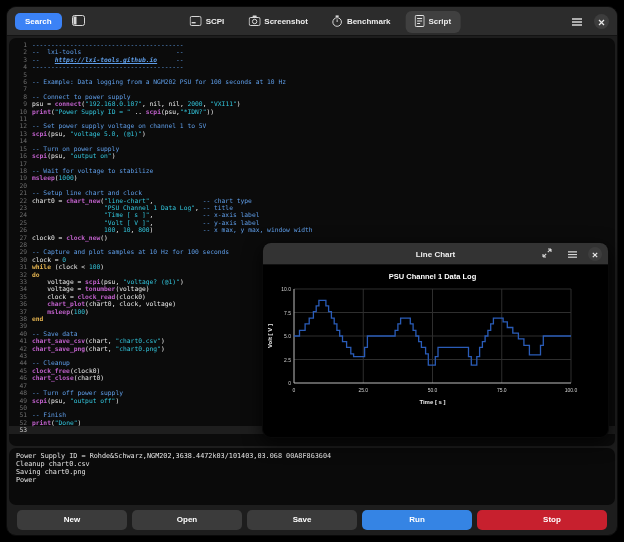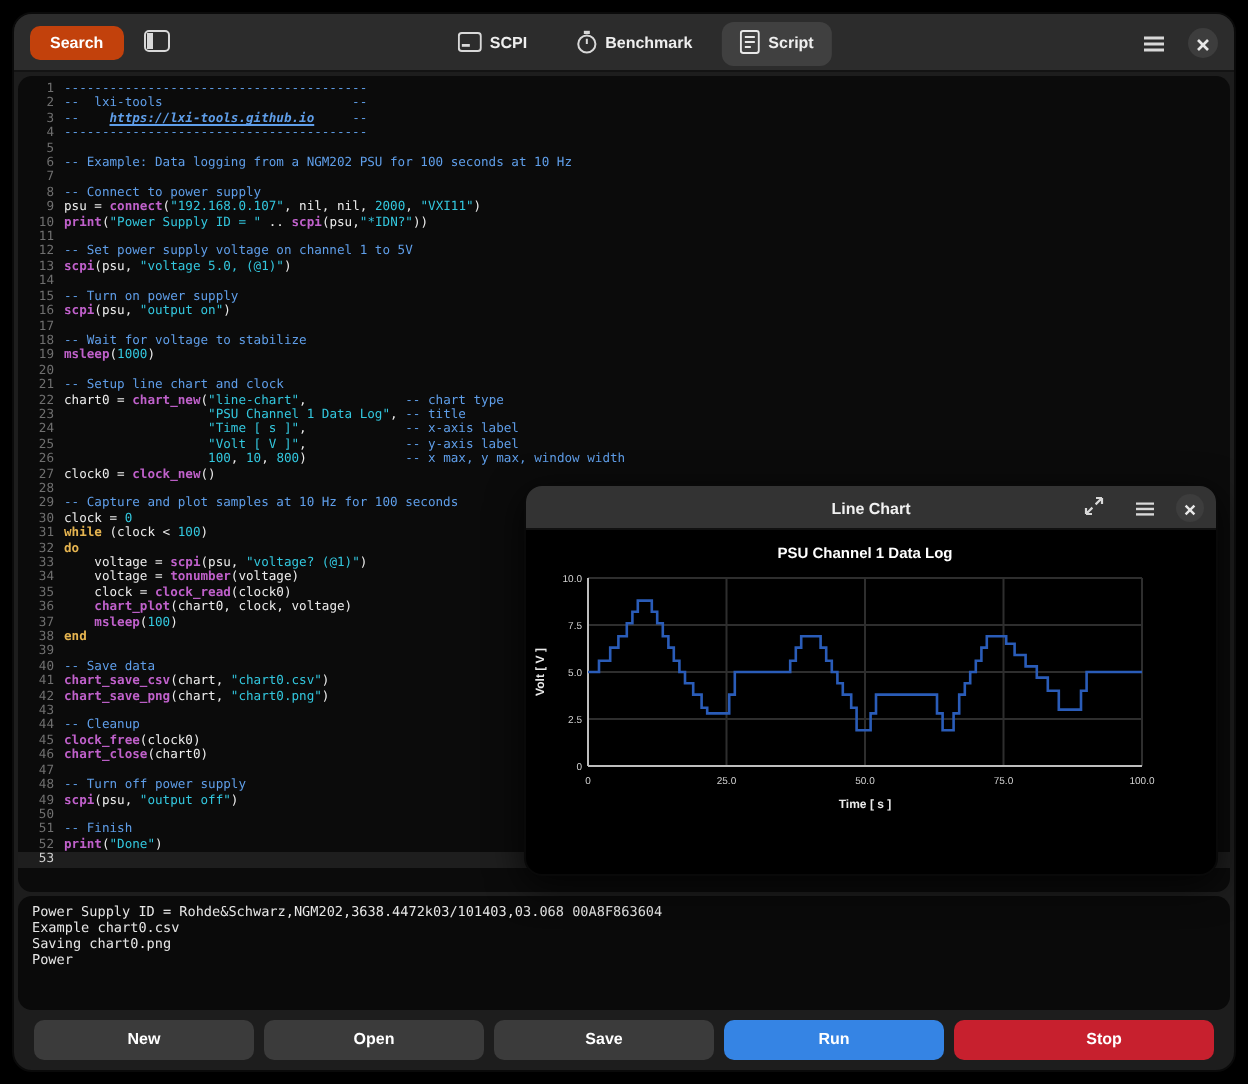--- a/index.html
+++ b/index.html
@@ -5,21 +5,21 @@
   * { margin:0; padding:0; box-sizing:border-box; }
   html,body { width:624px; height:542px; background:#000; overflow:hidden;
               font-family:"Liberation Sans", sans-serif; }
   .page { position:relative; width:624px; height:542px; background:#000; }
 
   
   .window { position:absolute; inset:6px; background:#1d1d1d; border-radius:10px;
             border:1px solid #0a0a0a; overflow:hidden; }
   .titlebar { position:absolute; top:0; left:0; right:0; height:29px; background:#2c2c2c;
               border-bottom:1px solid #131313; display:flex; align-items:center; padding:0 8px; }
-  .search-btn { background:#c2410c; color:#fff; font-size:8px; font-weight:bold;
+  .search-btn { background:#3b82f6; color:#fff; font-size:8px; font-weight:bold;
                 border:none; border-radius:5px; padding:4px 10px; margin-right:8px; }
   .icon-btn { display:flex; align-items:center; justify-content:center; width:18px; height:18px;
               background:transparent; border:none; }
   .tabs { position:absolute; left:50%; top:0; height:29px; transform:translateX(-47%);
           display:flex; align-items:center; gap:6px; }
   .tab { display:flex; align-items:center; gap:4px; color:#eee; font-size:8px; font-weight:bold;
          padding:4px 9px; border-radius:6px; white-space:nowrap; }
   .tab.active { background:#404040; }
   .tb-right { margin-left:auto; display:flex; align-items:center; gap:8px; }
   .circle-btn { width:15px; height:15px; border-radius:50%; background:#3d3d3d; border:none;
@@ -97,20 +97,30 @@
           <span>
             <svg width="12" height="10" viewBox="0 0 12 10">
               <rect x="0.5" y="0.5" width="11" height="9" rx="1.5" fill="none" stroke="#d8d8d8"></rect>
               <rect x="2" y="6" width="4" height="1.4" fill="#d8d8d8"></rect>
             </svg>
           </span>
           <span>SCPI</span>
         </div>
         <div class="tab">
           <span>
+            <svg width="12" height="11" viewBox="0 0 12 11">
+              <rect x="4" y="0.6" width="4" height="2" rx="0.5" fill="#d8d8d8"></rect>
+              <rect x="0.5" y="2.5" width="11" height="8" rx="1.5" fill="none" stroke="#d8d8d8"></rect>
+              <circle cx="6" cy="6.5" r="2.2" fill="none" stroke="#d8d8d8"></circle>
+            </svg>
+          </span>
+          <span>Screenshot</span>
+        </div>
+        <div class="tab">
+          <span>
             <svg width="11" height="12" viewBox="0 0 11 12">
               <rect x="4" y="0.4" width="3" height="1.6" fill="#d8d8d8"></rect>
               <circle cx="5.5" cy="7" r="4.3" fill="none" stroke="#d8d8d8"></circle>
               <line x1="5.5" y1="7" x2="5.5" y2="4.4" stroke="#d8d8d8"></line>
             </svg>
           </span>
           <span>Benchmark</span>
         </div>
         <div class="tab active">
           <span>
@@ -143,21 +153,21 @@
             </svg>
           </span>
         </button>
       </div>
     </div>
 
     <div class="editor">
       <div class="code"><div class="cl"><span class="ln">1</span><span class="lc"><span class="cm">----------------------------------------</span></span></div><div class="cl"><span class="ln">2</span><span class="lc"><span class="cm">--  lxi-tools                         --</span></span></div><div class="cl"><span class="ln">3</span><span class="lc"><span class="cm">--    </span><span class="url">https://lxi-tools.github.io</span><span class="cm">     --</span></span></div><div class="cl"><span class="ln">4</span><span class="lc"><span class="cm">----------------------------------------</span></span></div><div class="cl"><span class="ln">5</span><span class="lc"></span></div><div class="cl"><span class="ln">6</span><span class="lc"><span class="cm">-- Example: Data logging from a NGM202 PSU for 100 seconds at 10 Hz</span></span></div><div class="cl"><span class="ln">7</span><span class="lc"></span></div><div class="cl"><span class="ln">8</span><span class="lc"><span class="cm">-- Connect to power supply</span></span></div><div class="cl"><span class="ln">9</span><span class="lc"><span class="txt">psu = </span><span class="fn">connect</span><span class="txt">(</span><span class="str">"192.168.0.107"</span><span class="txt">, nil, nil, </span><span class="num">2000</span><span class="txt">, </span><span class="str">"VXI11"</span><span class="txt">)</span></span></div><div class="cl"><span class="ln">10</span><span class="lc"><span class="fn">print</span><span class="txt">(</span><span class="str">"Power Supply ID = "</span><span class="txt"> .. </span><span class="fn">scpi</span><span class="txt">(psu,</span><span class="str">"*IDN?"</span><span class="txt">))</span></span></div><div class="cl"><span class="ln">11</span><span class="lc"></span></div><div class="cl"><span class="ln">12</span><span class="lc"><span class="cm">-- Set power supply voltage on channel 1 to 5V</span></span></div><div class="cl"><span class="ln">13</span><span class="lc"><span class="fn">scpi</span><span class="txt">(psu, </span><span class="str">"voltage 5.0, (@1)"</span><span class="txt">)</span></span></div><div class="cl"><span class="ln">14</span><span class="lc"></span></div><div class="cl"><span class="ln">15</span><span class="lc"><span class="cm">-- Turn on power supply</span></span></div><div class="cl"><span class="ln">16</span><span class="lc"><span class="fn">scpi</span><span class="txt">(psu, </span><span class="str">"output on"</span><span class="txt">)</span></span></div><div class="cl"><span class="ln">17</span><span class="lc"></span></div><div class="cl"><span class="ln">18</span><span class="lc"><span class="cm">-- Wait for voltage to stabilize</span></span></div><div class="cl"><span class="ln">19</span><span class="lc"><span class="fn">msleep</span><span class="txt">(</span><span class="num">1000</span><span class="txt">)</span></span></div><div class="cl"><span class="ln">20</span><span class="lc"></span></div><div class="cl"><span class="ln">21</span><span class="lc"><span class="cm">-- Setup line chart and clock</span></span></div><div class="cl"><span class="ln">22</span><span class="lc"><span class="txt">chart0 = </span><span class="fn">chart_new</span><span class="txt">(</span><span class="str">"line-chart"</span><span class="txt">,             </span><span class="cm">-- chart type</span></span></div><div class="cl"><span class="ln">23</span><span class="lc"><span class="txt">                   </span><span class="str">"PSU Channel 1 Data Log"</span><span class="txt">, </span><span class="cm">-- title</span></span></div><div class="cl"><span class="ln">24</span><span class="lc"><span class="txt">                   </span><span class="str">"Time [ s ]"</span><span class="txt">,             </span><span class="cm">-- x-axis label</span></span></div><div class="cl"><span class="ln">25</span><span class="lc"><span class="txt">                   </span><span class="str">"Volt [ V ]"</span><span class="txt">,             </span><span class="cm">-- y-axis label</span></span></div><div class="cl"><span class="ln">26</span><span class="lc"><span class="txt">                   </span><span class="num">100</span><span class="txt">, </span><span class="num">10</span><span class="txt">, </span><span class="num">800</span><span class="txt">)             </span><span class="cm">-- x max, y max, window width</span></span></div><div class="cl"><span class="ln">27</span><span class="lc"><span class="txt">clock0 = </span><span class="fn">clock_new</span><span class="txt">()</span></span></div><div class="cl"><span class="ln">28</span><span class="lc"></span></div><div class="cl"><span class="ln">29</span><span class="lc"><span class="cm">-- Capture and plot samples at 10 Hz for 100 seconds</span></span></div><div class="cl"><span class="ln">30</span><span class="lc"><span class="txt">clock = </span><span class="num">0</span></span></div><div class="cl"><span class="ln">31</span><span class="lc"><span class="kw">while</span><span class="txt"> (clock &lt; </span><span class="num">100</span><span class="txt">)</span></span></div><div class="cl"><span class="ln">32</span><span class="lc"><span class="kw">do</span></span></div><div class="cl"><span class="ln">33</span><span class="lc"><span class="txt">    voltage = </span><span class="fn">scpi</span><span class="txt">(psu, </span><span class="str">"voltage? (@1)"</span><span class="txt">)</span></span></div><div class="cl"><span class="ln">34</span><span class="lc"><span class="txt">    voltage = </span><span class="fn">tonumber</span><span class="txt">(voltage)</span></span></div><div class="cl"><span class="ln">35</span><span class="lc"><span class="txt">    clock = </span><span class="fn">clock_read</span><span class="txt">(clock0)</span></span></div><div class="cl"><span class="ln">36</span><span class="lc"><span class="txt">    </span><span class="fn">chart_plot</span><span class="txt">(chart0, clock, voltage)</span></span></div><div class="cl"><span class="ln">37</span><span class="lc"><span class="txt">    </span><span class="fn">msleep</span><span class="txt">(</span><span class="num">100</span><span class="txt">)</span></span></div><div class="cl"><span class="ln">38</span><span class="lc"><span class="kw">end</span></span></div><div class="cl"><span class="ln">39</span><span class="lc"></span></div><div class="cl"><span class="ln">40</span><span class="lc"><span class="cm">-- Save data</span></span></div><div class="cl"><span class="ln">41</span><span class="lc"><span class="fn">chart_save_csv</span><span class="txt">(chart, </span><span class="str">"chart0.csv"</span><span class="txt">)</span></span></div><div class="cl"><span class="ln">42</span><span class="lc"><span class="fn">chart_save_png</span><span class="txt">(chart, </span><span class="str">"chart0.png"</span><span class="txt">)</span></span></div><div class="cl"><span class="ln">43</span><span class="lc"></span></div><div class="cl"><span class="ln">44</span><span class="lc"><span class="cm">-- Cleanup</span></span></div><div class="cl"><span class="ln">45</span><span class="lc"><span class="fn">clock_free</span><span class="txt">(clock0)</span></span></div><div class="cl"><span class="ln">46</span><span class="lc"><span class="fn">chart_close</span><span class="txt">(chart0)</span></span></div><div class="cl"><span class="ln">47</span><span class="lc"></span></div><div class="cl"><span class="ln">48</span><span class="lc"><span class="cm">-- Turn off power supply</span></span></div><div class="cl"><span class="ln">49</span><span class="lc"><span class="fn">scpi</span><span class="txt">(psu, </span><span class="str">"output off"</span><span class="txt">)</span></span></div><div class="cl"><span class="ln">50</span><span class="lc"></span></div><div class="cl"><span class="ln">51</span><span class="lc"><span class="cm">-- Finish</span></span></div><div class="cl"><span class="ln">52</span><span class="lc"><span class="fn">print</span><span class="txt">(</span><span class="str">"Done"</span><span class="txt">)</span></span></div><div class="cl cur"><span class="ln">53</span><span class="lc"></span></div></div>
     </div>
 
-    <div class="console"><div>Power Supply ID = Rohde&amp;Schwarz,NGM202,3638.4472k03/101403,03.068 00A8F863604</div><div>Example chart0.csv</div><div>Saving chart0.png</div><div>Power</div></div>
+    <div class="console"><div>Power Supply ID = Rohde&amp;Schwarz,NGM202,3638.4472k03/101403,03.068 00A8F863604</div><div>Cleanup chart0.csv</div><div>Saving chart0.png</div><div>Power</div></div>
 
     <div class="btnbar">
       <button class="bbtn">New</button>
       <button class="bbtn">Open</button>
       <button class="bbtn">Save</button>
       <button class="bbtn run">Run</button>
       <button class="bbtn stop">Stop</button>
     </div>
 
     <div class="chart-win">

